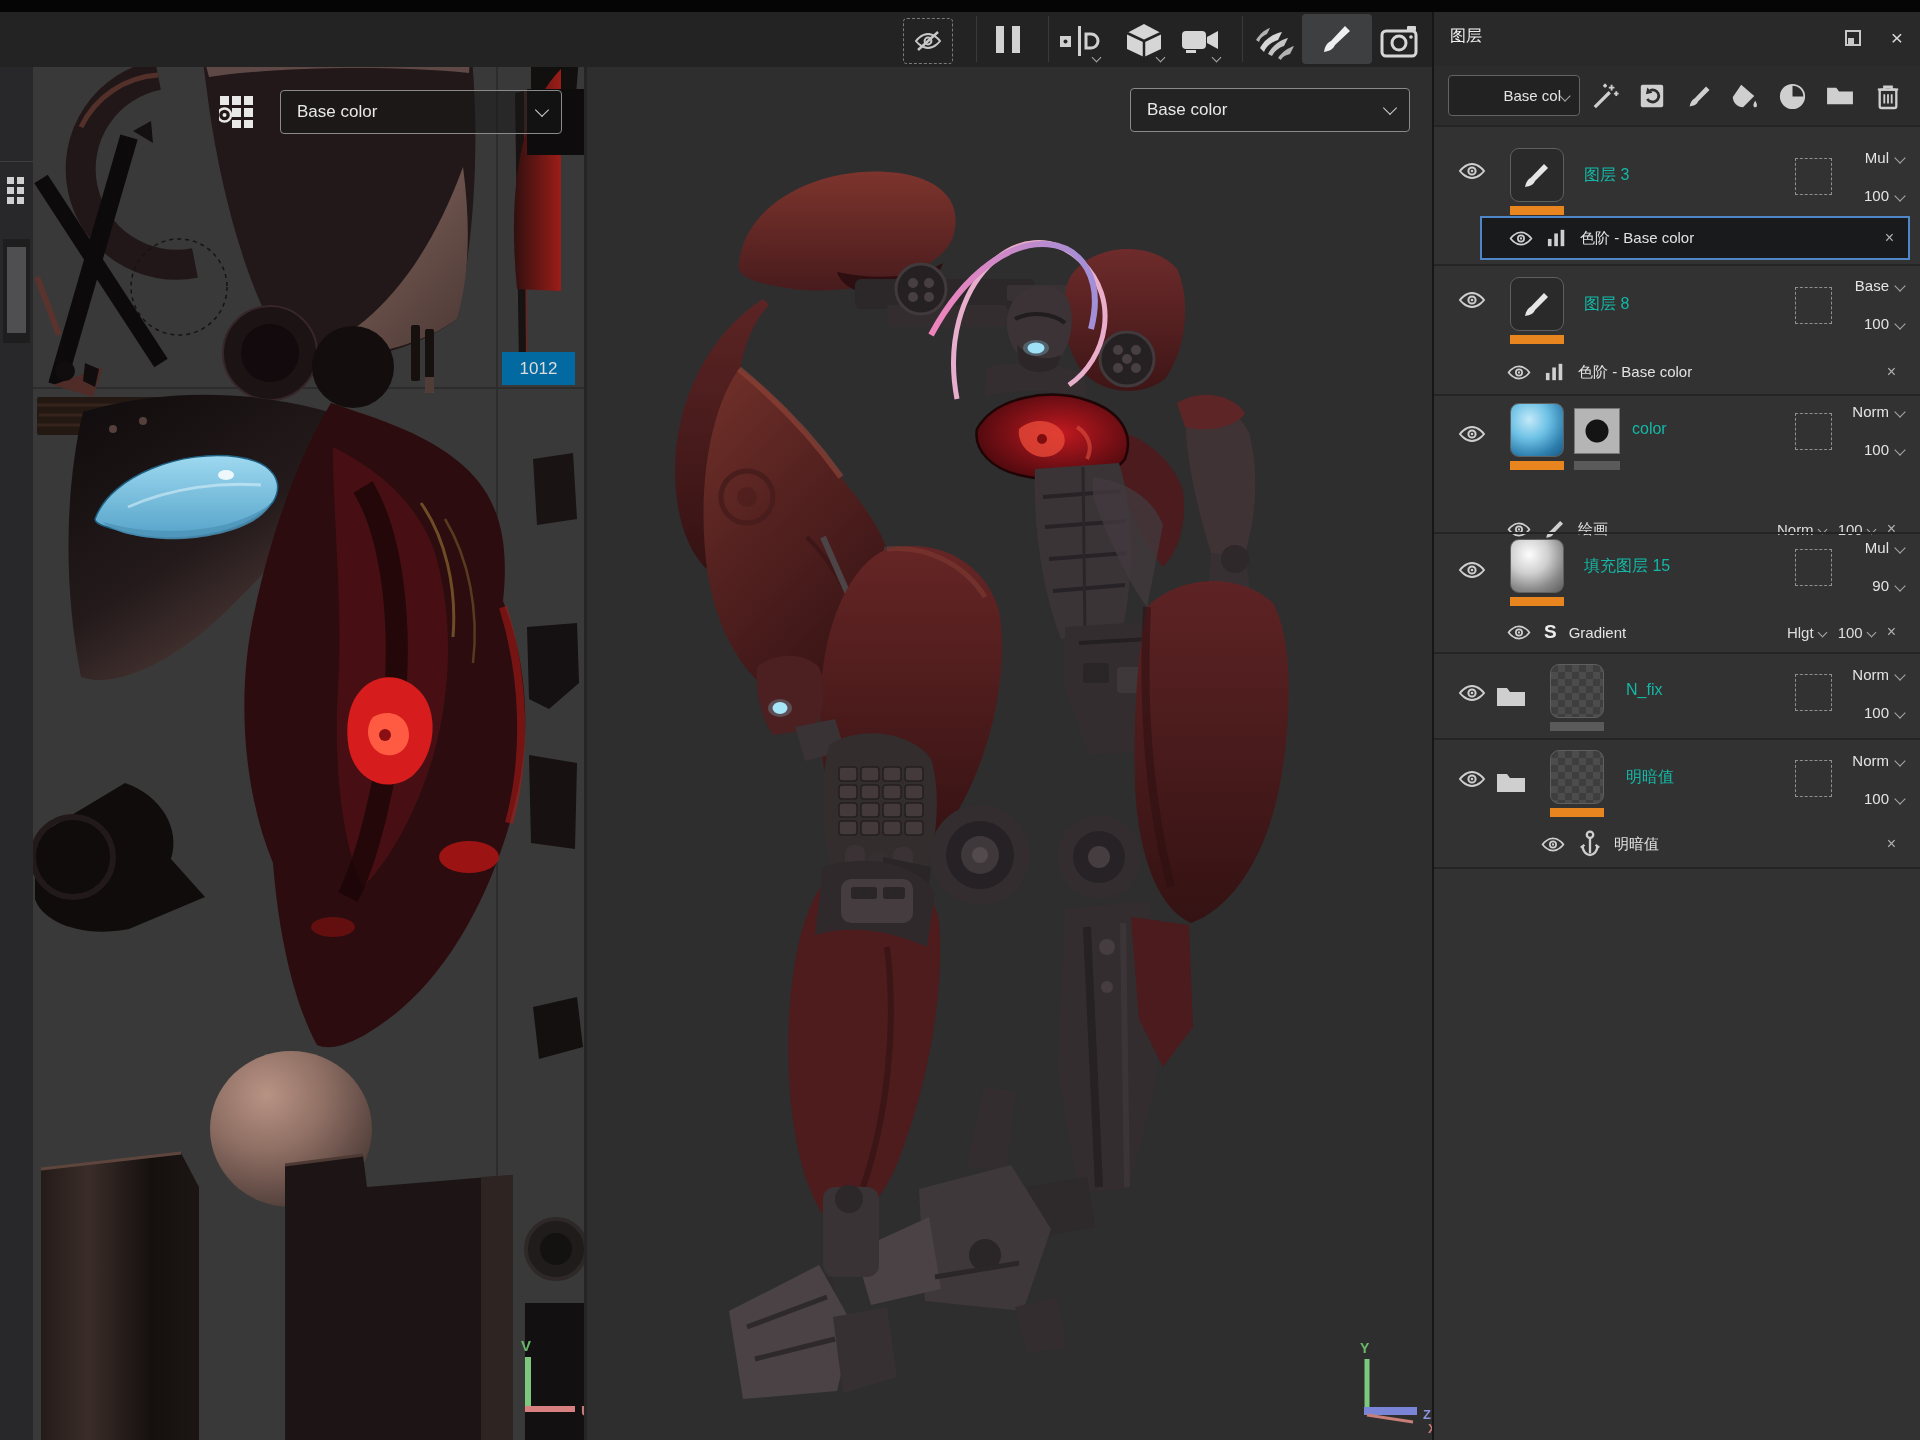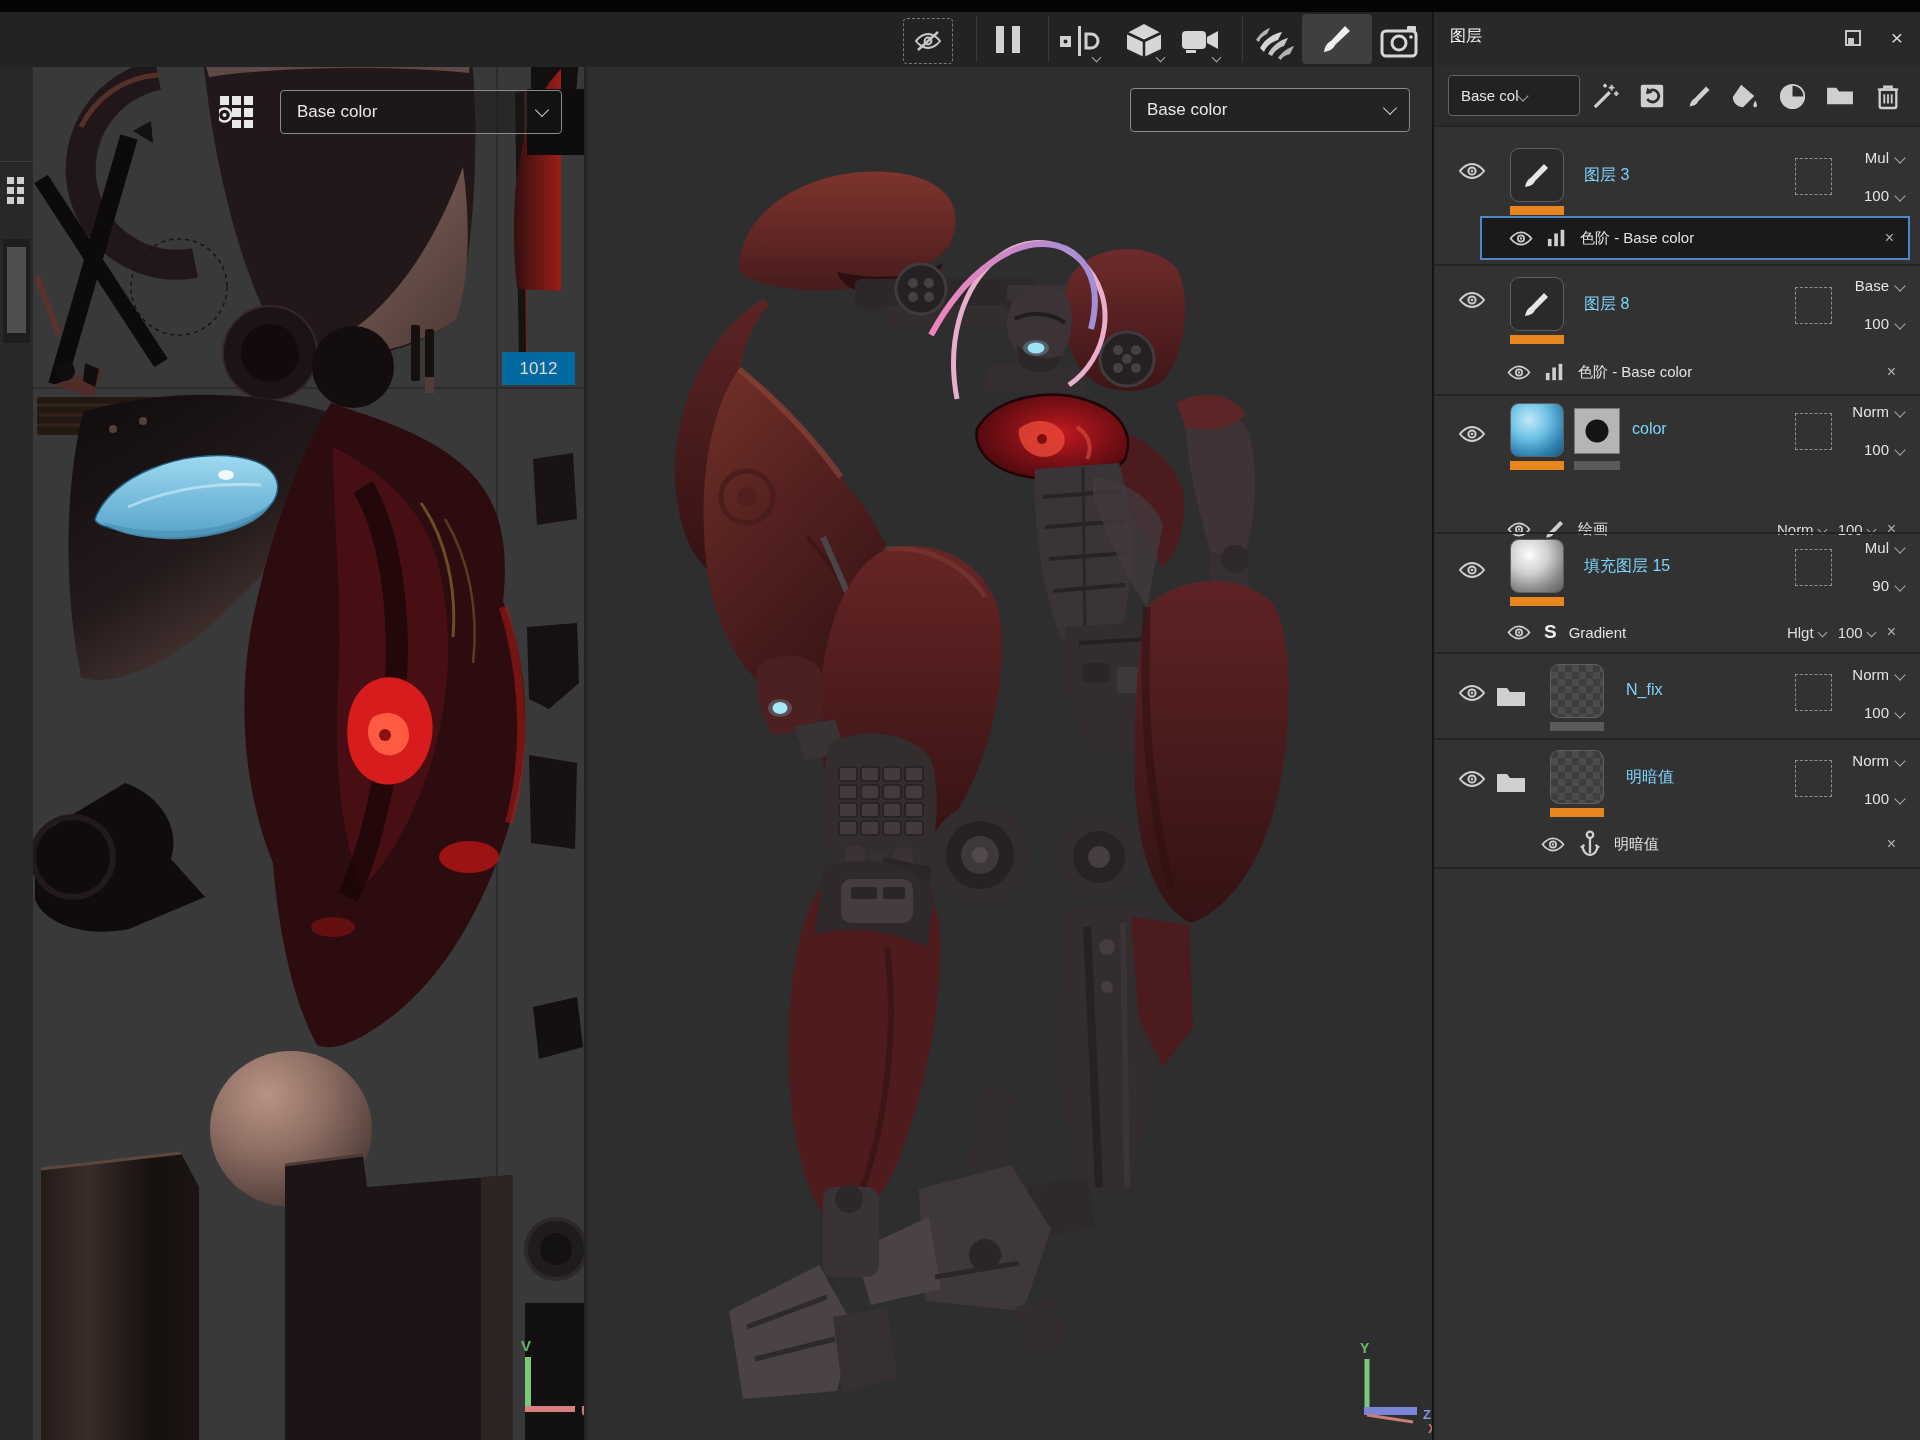--- a/index.html
+++ b/index.html
@@ -30,39 +30,39 @@
   .udim-chip{position:absolute;left:186px;top:27px;width:34px;height:34px;}
   .udim-label{position:absolute;left:469px;top:285px;width:73px;height:33px;background:#0369a1;color:#dcdcdc;
               font-size:17px;display:flex;align-items:center;justify-content:center;}
   .layers-panel{position:absolute;left:1432px;top:12px;width:488px;height:1428px;background:#313132;border-left:2px solid #161617;}
   .lp-header{position:absolute;left:0;top:0;width:100%;height:54px;background:#29292a;}
   .lp-title{position:absolute;left:16px;top:14px;font-size:16px;color:#f0f0f0;}
   .winic{position:absolute;top:15px;width:22px;height:22px;display:flex;align-items:center;justify-content:center;cursor:pointer;}
   .lp-close{color:#d8d8d8;font-size:21px;line-height:20px;}
   .lp-toolbar{position:absolute;left:0;top:54px;width:100%;height:59px;background:#2c2c2d;}
   .lp-dd{position:absolute;left:14px;top:9px;width:132px;height:41px;background:#222223;border:1px solid #636363;border-radius:4px;
-         display:flex;align-items:center;justify-content:flex-start;padding:0 10px 0 12px;box-sizing:border-box;
+         display:flex;align-items:center;justify-content:flex-end;padding:0 10px 0 12px;box-sizing:border-box;
          color:#e4e4e4;font-size:15px;cursor:pointer;}
   .lp-tool{position:absolute;top:14px;width:32px;height:32px;display:flex;align-items:center;justify-content:center;cursor:pointer;}
   .lp-rows{position:absolute;left:0;top:113px;right:0;bottom:0;background:#323233;}
   .lp-rows>*{position:absolute;}
   .divline{left:0;right:0;height:2px;background:#242425;}
   .lp-eye{width:30px;height:22px;cursor:pointer;}
   .lp-eye svg{width:100%;height:100%;}
   .thumb{width:54px;height:54px;border:1.5px solid #5f5f5f;border-radius:9px;background:#2a2a2b;box-sizing:border-box;
          display:flex;align-items:center;justify-content:center;cursor:pointer;overflow:hidden;}
   .sphere-blue{background:radial-gradient(circle at 35% 30%,#c3e9f8 0%,#6fc2e6 38%,#2e7fae 74%,#1b5a85 100%);}
   .sphere-gray{background:radial-gradient(circle at 35% 28%,#fdfdfd 0%,#cfcfcf 38%,#8a8a8a 70%,#5c5c5c 100%);}
   .checker{background-color:#3e3e3f;background-image:linear-gradient(45deg,#4c4c4d 25%,transparent 25%,transparent 75%,#4c4c4d 75%),
            linear-gradient(45deg,#4c4c4d 25%,transparent 25%,transparent 75%,#4c4c4d 75%);
            background-size:14px 14px;background-position:0 0,7px 7px;}
   .maskthumb{width:44px;height:44px;background:radial-gradient(circle,#141414 0 11px,#b5b5b5 12px);border:1px solid #777;cursor:pointer;}
   .obar{width:54px;height:9px;background:#E8851E;}
   .gbar{background:#5a5a5b;}
-  .lname{font-size:16px;color:#7dd3fc;white-space:nowrap;cursor:default;}
+  .lname{font-size:16px;color:#14b8a6;white-space:nowrap;cursor:default;}
   .maskph{width:37px;height:37px;border:1.6px dashed #8f8f8f;box-sizing:border-box;cursor:pointer;}
   .rctl{right:18px;display:flex;align-items:center;gap:7px;font-size:15px;color:#e4e4e4;cursor:pointer;}
   .folder-ic{width:34px;height:26px;}
   .fxrow{left:46px;right:12px;height:40px;display:flex;align-items:center;gap:12px;padding:0 14px 0 26px;
          box-sizing:border-box;color:#e2e2e2;font-size:15px;cursor:pointer;}
   .fxrow.sel{height:44px;background:#191a1b;border:2px solid #4e86c8;}
   .fxrow .lp-eye{width:26px;height:19px;}
   .fxspacer{flex:1;}
   .fxbl{display:flex;align-items:center;gap:5px;color:#dedede;}
   .fxclose{color:#b2b2b2;font-size:16px;cursor:pointer;}

